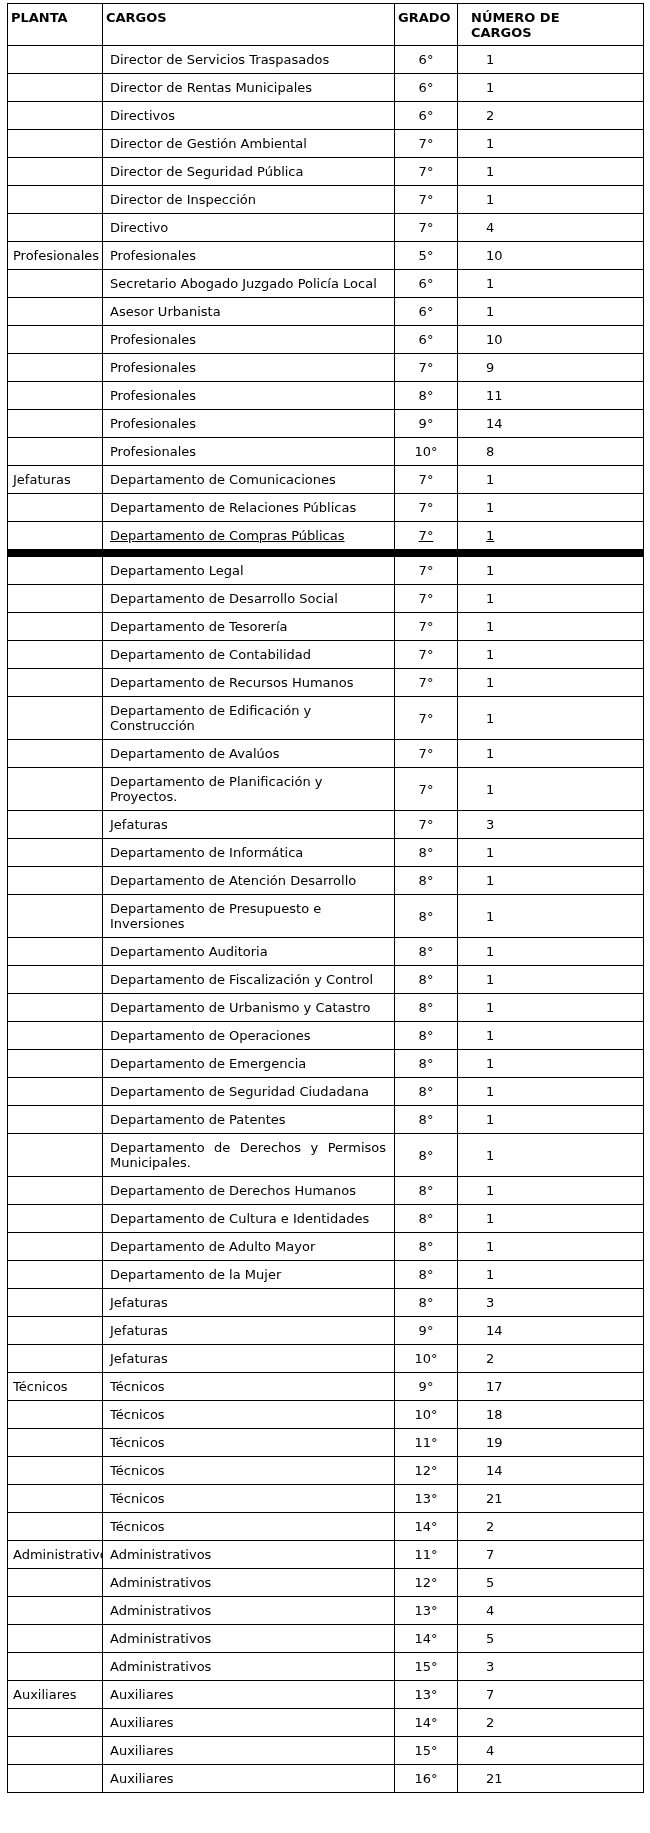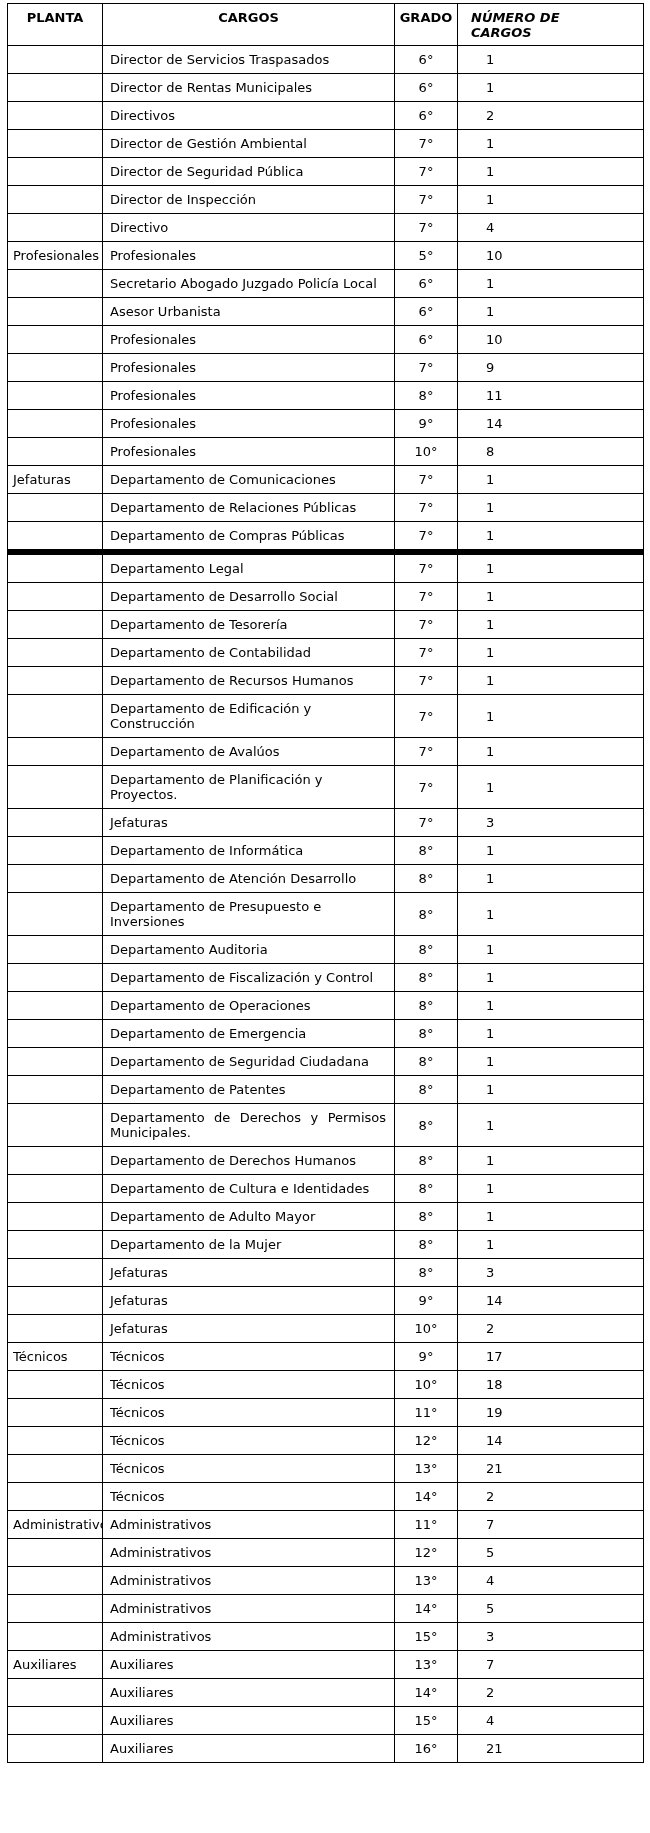--- a/index.html
+++ b/index.html
@@ -27,28 +27,27 @@
 
   th, td {
     border: 1px solid #000000;
     font-size: 13px;
     line-height: 15px;
     overflow: hidden;
   }
   th {
     font-weight: bold;
     vertical-align: top;
-    text-align: center;
+    text-align: left;
     padding: 6px 3px 5px 3px;
   }
   th.col-numero {
     text-align: left;
     padding-left: 13px;
     padding-right: 78px; 
-    font-style: italic;
   }
   td {
     vertical-align: middle;
     padding: 6px 4px;
   }
   td.col-planta {
     text-align: left;
     padding-left: 5px;
   }
   td.col-cargo {
@@ -61,22 +60,23 @@
   }
   td.col-grado {
     text-align: center;
   }
   td.col-numero {
     text-align: left;
     padding-left: 28px;
   }
   
   tr.page-break td {
-    border-bottom: 6px solid #000000;
+    border-bottom: 8px solid #000000;
     box-shadow: 0 4px 4px -2px rgba(0,0,0,0.35);
+    text-decoration: underline;
   }
 </style>
 </head>
 <body>
 
 <div class="page">
   <table class="staff-table">
     <colgroup>
       <col class="c-planta">
       <col class="c-cargo">
@@ -279,20 +279,26 @@
           <td class="col-numero">1</td>
         </tr>
         <tr>
           <td class="col-planta"></td>
           <td class="col-cargo">Departamento de Fiscalización y Control</td>
           <td class="col-grado">8°</td>
           <td class="col-numero">1</td>
         </tr>
         <tr>
           <td class="col-planta"></td>
+          <td class="col-cargo">Departamento de Urbanismo y Catastro</td>
+          <td class="col-grado">8°</td>
+          <td class="col-numero">1</td>
+        </tr>
+        <tr>
+          <td class="col-planta"></td>
           <td class="col-cargo">Departamento de Operaciones</td>
           <td class="col-grado">8°</td>
           <td class="col-numero">1</td>
         </tr>
         <tr>
           <td class="col-planta"></td>
           <td class="col-cargo">Departamento de Emergencia</td>
           <td class="col-grado">8°</td>
           <td class="col-numero">1</td>
         </tr>

